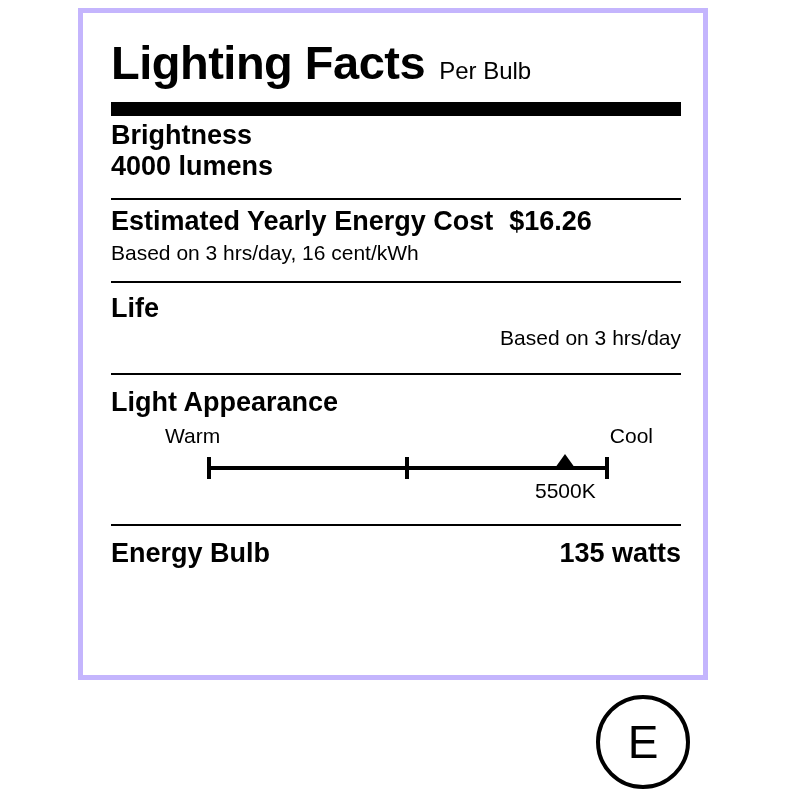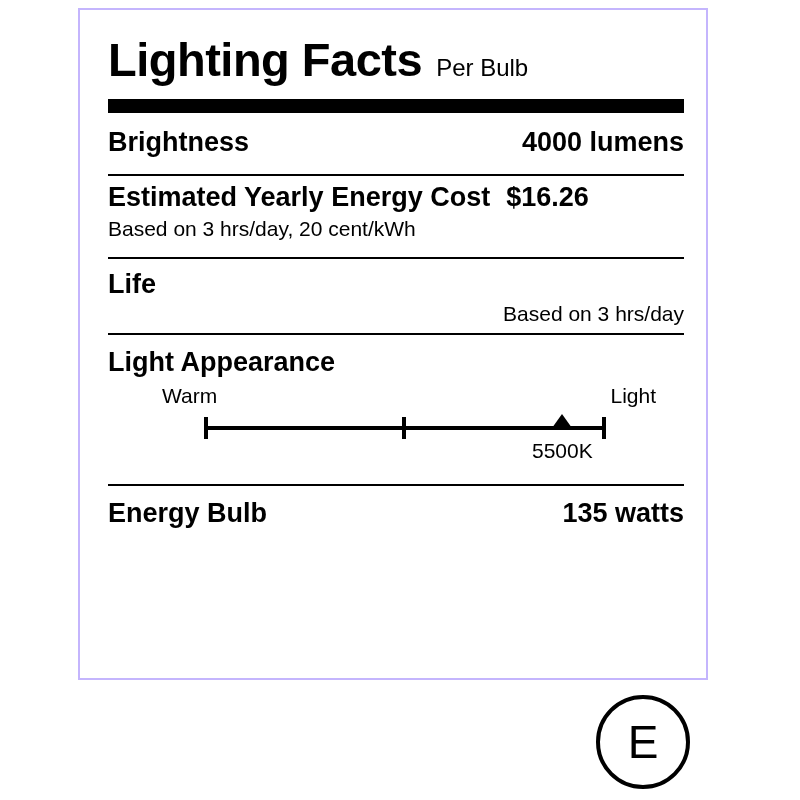--- a/index.html
+++ b/index.html
@@ -15,21 +15,21 @@
     position: relative;
     overflow: hidden;
   }
 
   .label-outer {
     position: absolute;
     left: 78px;
     top: 8px;
     width: 630px;
     height: 672px;
-    border: 2px solid #c4b5fd;
+    border: 5px solid #c4b5fd;
     box-sizing: border-box;
     background: #fff;
   }
 
   .label-inner {
     position: absolute;
     left: 28px;
     top: 20px;
     right: 22px;
     bottom: 10px;
@@ -75,41 +75,42 @@
     font-size: 27px;
     font-weight: bold;
   }
   .sub {
     font-size: 21px;
     font-weight: normal;
     line-height: 1.35;
   }
 
   .brightness-row {
-    padding: 14px 0 16px 0;
+    padding: 4px 0 16px 0;
+    flex-direction: column;
   }
 
   .energy-cost-row {
     padding: 6px 0 2px 0;
   }
   .energy-cost-label {
     display: flex;
     align-items: baseline;
   }
   .energy-cost-value {
     font-size: 27px;
     font-weight: bold;
     margin-left: 16px;
   }
   .cost-notes {
     padding-bottom: 14px;
   }
 
   .life-block {
-    padding: 10px 0 4px 0;
+    padding: 10px 0 20px 0;
   }
   .life-row {
     display: flex;
     justify-content: flex-end;
     align-items: flex-end;
   }
 
   .appearance-block {
     padding: 12px 0 8px 0;
   }
@@ -212,40 +213,40 @@
 
     <div class="thin-rule"></div>
 
     <div class="energy-cost-row">
       <div class="energy-cost-label">
         <div class="big">Estimated Yearly Energy Cost</div>
         <div class="energy-cost-value">$16.26</div>
       </div>
     </div>
     <div class="cost-notes">
-      <div class="sub">Based on 3 hrs/day, 20 cent/kWh</div>
+      <div class="sub">Based on 3 hrs/day, 16 cent/kWh</div>
     </div>
 
     <div class="thin-rule"></div>
 
     <div class="life-block">
       <div class="big">Life</div>
       <div class="life-row">
         <div class="sub">Based on 3 hrs/day</div>
       </div>
     </div>
 
     <div class="thin-rule"></div>
 
     <div class="appearance-block">
       <div class="big">Light Appearance</div>
       <div class="scale-wrap">
         <div class="scale-words">
           <div>Warm</div>
-          <div>Light</div>
+          <div>Cool</div>
         </div>
         <div class="scale-line">
           <div class="tick tick-left"></div>
           <div class="tick tick-mid"></div>
           <div class="tick tick-right"></div>
           <div class="marker"></div>
         </div>
         <div class="kelvin">5500K</div>
       </div>
     </div>

